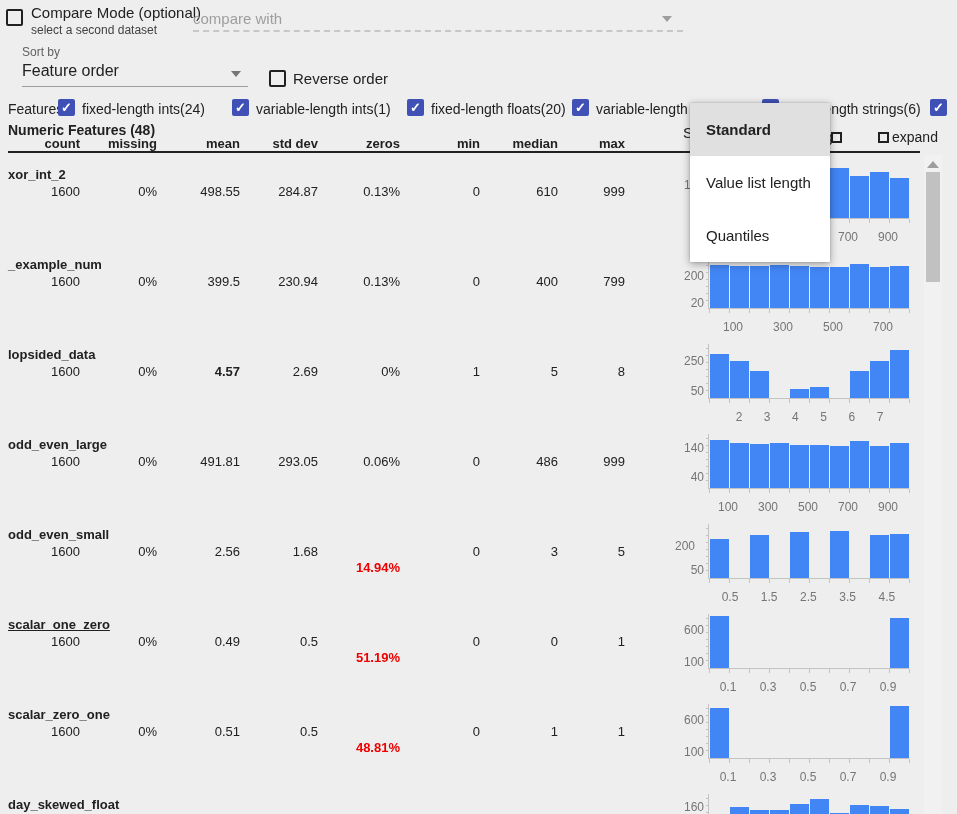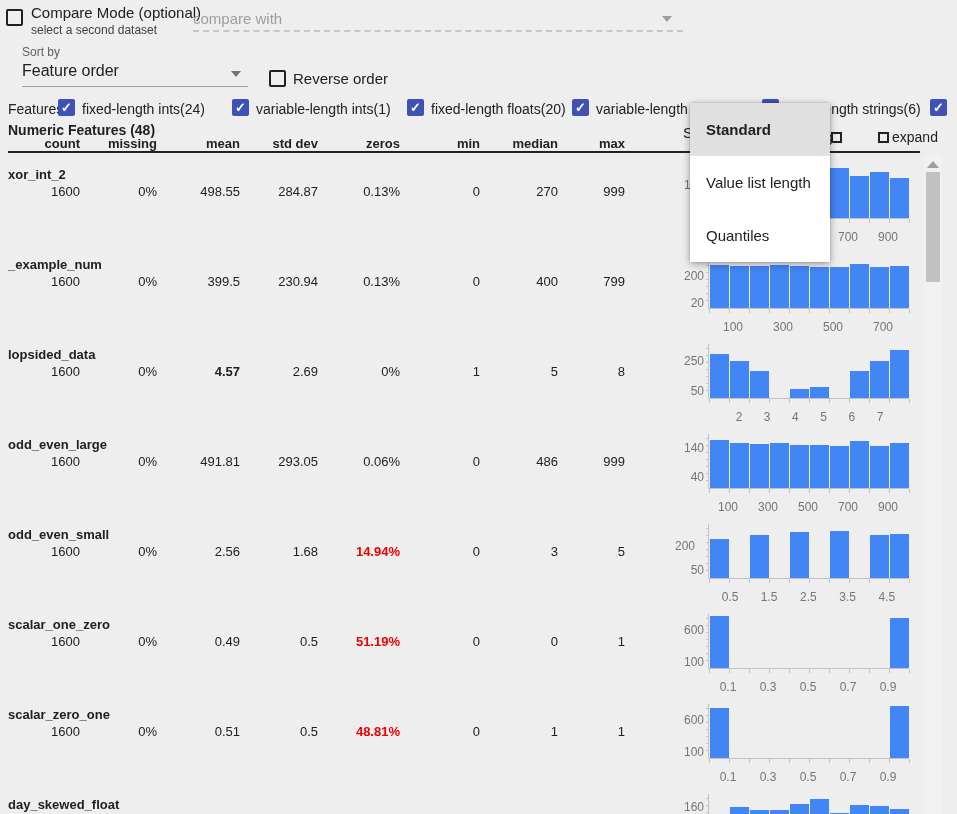--- a/index.html
+++ b/index.html
@@ -11,21 +11,21 @@
   .gray{color:#9e9e9e;} .dim{color:#616161;}
   .cb-outline{width:13px;height:13px;border:2px solid #212121;border-radius:2px;background:transparent;}
   .cb-filled{width:17px;height:17px;border-radius:2px;background:#3f51b5;color:#ffffff;
              font-size:13px;line-height:17px;text-align:center;font-weight:bold;}
   .cb-mini{width:7px;height:7px;border:2px solid #212121;display:inline-block;}
   .caret{width:0;height:0;border-left:5px solid transparent;border-right:5px solid transparent;border-top:6px solid #9e9e9e;}
   .uline{border-bottom:1px solid #9e9e9e;height:0;}
   .uline-dash{border-bottom:2px dashed #c7c7c7;height:0;}
   .colhead{font-size:13px;font-weight:bold;text-align:right;width:110px;}
   .statcell{font-size:13px;text-align:right;width:110px;color:#212121;}
-  .statcell.alert{color:#ee0000;font-weight:bold;}
+  .statcell.alert{color:#ee0000;font-weight:bold;margin-top:16px;}
   .fname{font-size:13px;font-weight:bold;}
   .hist-plot{position:absolute;left:708px;width:200px;height:54px;
              border-left:1px solid #c3c3c3;border-bottom:1px solid #c3c3c3;}
   .hbar{position:absolute;bottom:0;background:#4285f4;}
   .ytick-lab{position:absolute;width:38px;text-align:right;font-size:12px;color:#757575;}
   .xtick-lab{position:absolute;width:44px;text-align:center;font-size:12px;color:#757575;top:66px;}
   .minortick{position:absolute;background:#c3c3c3;}
   #menu{position:absolute;left:690px;top:103px;width:140px;background:#ffffff;z-index:50;
         box-shadow:0 2px 8px rgba(0,0,0,0.35),0 0 2px rgba(0,0,0,0.2);}
   .menu-item{height:53px;line-height:53px;padding-left:16px;font-size:15px;color:#212121;cursor:pointer;}
@@ -92,21 +92,21 @@
 
   <div id="rows">
       <div class="abs" style="left:0;top:155px;width:957px;height:90px;">
         <div class="abs fname" style="left:8px;top:12px;">xor_int_2</div>
         <div class="abs statcell" style="left:-30px;top:29px;">1600</div>
         <div class="abs statcell" style="left:47px;top:29px;">0%</div>
         <div class="abs statcell" style="left:130px;top:29px;">498.55</div>
         <div class="abs statcell" style="left:208px;top:29px;">284.87</div>
         <div class="abs statcell" style="left:290px;top:29px;">0.13%</div>
         <div class="abs statcell" style="left:370px;top:29px;">0</div>
-        <div class="abs statcell" style="left:448px;top:29px;">270</div>
+        <div class="abs statcell" style="left:448px;top:29px;">610</div>
         <div class="abs statcell" style="left:515px;top:29px;">999</div>
         <div class="abs" style="left:0;top:9px;width:957px;height:81px;">
           <div class="hist-plot" style="top:0;">
             <div class="hbar" style="left:0.5px;width:19px;height:45px;"></div>
             <div class="hbar" style="left:20.5px;width:19px;height:43px;"></div>
             <div class="hbar" style="left:40.5px;width:19px;height:42px;"></div>
             <div class="hbar" style="left:60.5px;width:19px;height:44px;"></div>
             <div class="hbar" style="left:80.5px;width:19px;height:43px;"></div>
             <div class="hbar" style="left:100.5px;width:19px;height:42px;"></div>
             <div class="hbar" style="left:120.5px;width:19px;height:50px;"></div>
@@ -329,21 +329,21 @@
           <div class="ytick-lab" style="left:666px;bottom:52.04747774480712px;width:38px;text-align:center;">200</div>
           <div class="ytick-lab" style="left:666px;bottom:28.011869436201778px;width:38px;">50</div>
           <div class="xtick-lab" style="left:708px;">0.5</div>
           <div class="xtick-lab" style="left:747.2px;">1.5</div>
           <div class="xtick-lab" style="left:786.4px;">2.5</div>
           <div class="xtick-lab" style="left:825.6px;">3.5</div>
           <div class="xtick-lab" style="left:864.8px;">4.5</div>
         </div>
       </div>
       <div class="abs" style="left:0;top:605px;width:957px;height:90px;">
-        <div class="abs fname" style="left:8px;top:12px;">scalar_one_zero</div>
+        <div class="abs fname" style="left:8px;top:12px;text-decoration:underline;">scalar_one_zero</div>
         <div class="abs statcell" style="left:-30px;top:29px;">1600</div>
         <div class="abs statcell" style="left:47px;top:29px;">0%</div>
         <div class="abs statcell" style="left:130px;top:29px;">0.49</div>
         <div class="abs statcell" style="left:208px;top:29px;">0.5</div>
         <div class="abs statcell alert" style="left:290px;top:29px;">51.19%</div>
         <div class="abs statcell" style="left:370px;top:29px;">0</div>
         <div class="abs statcell" style="left:448px;top:29px;">0</div>
         <div class="abs statcell" style="left:515px;top:29px;">1</div>
         <div class="abs" style="left:0;top:9px;width:957px;height:81px;">
           <div class="hist-plot" style="top:0;">

